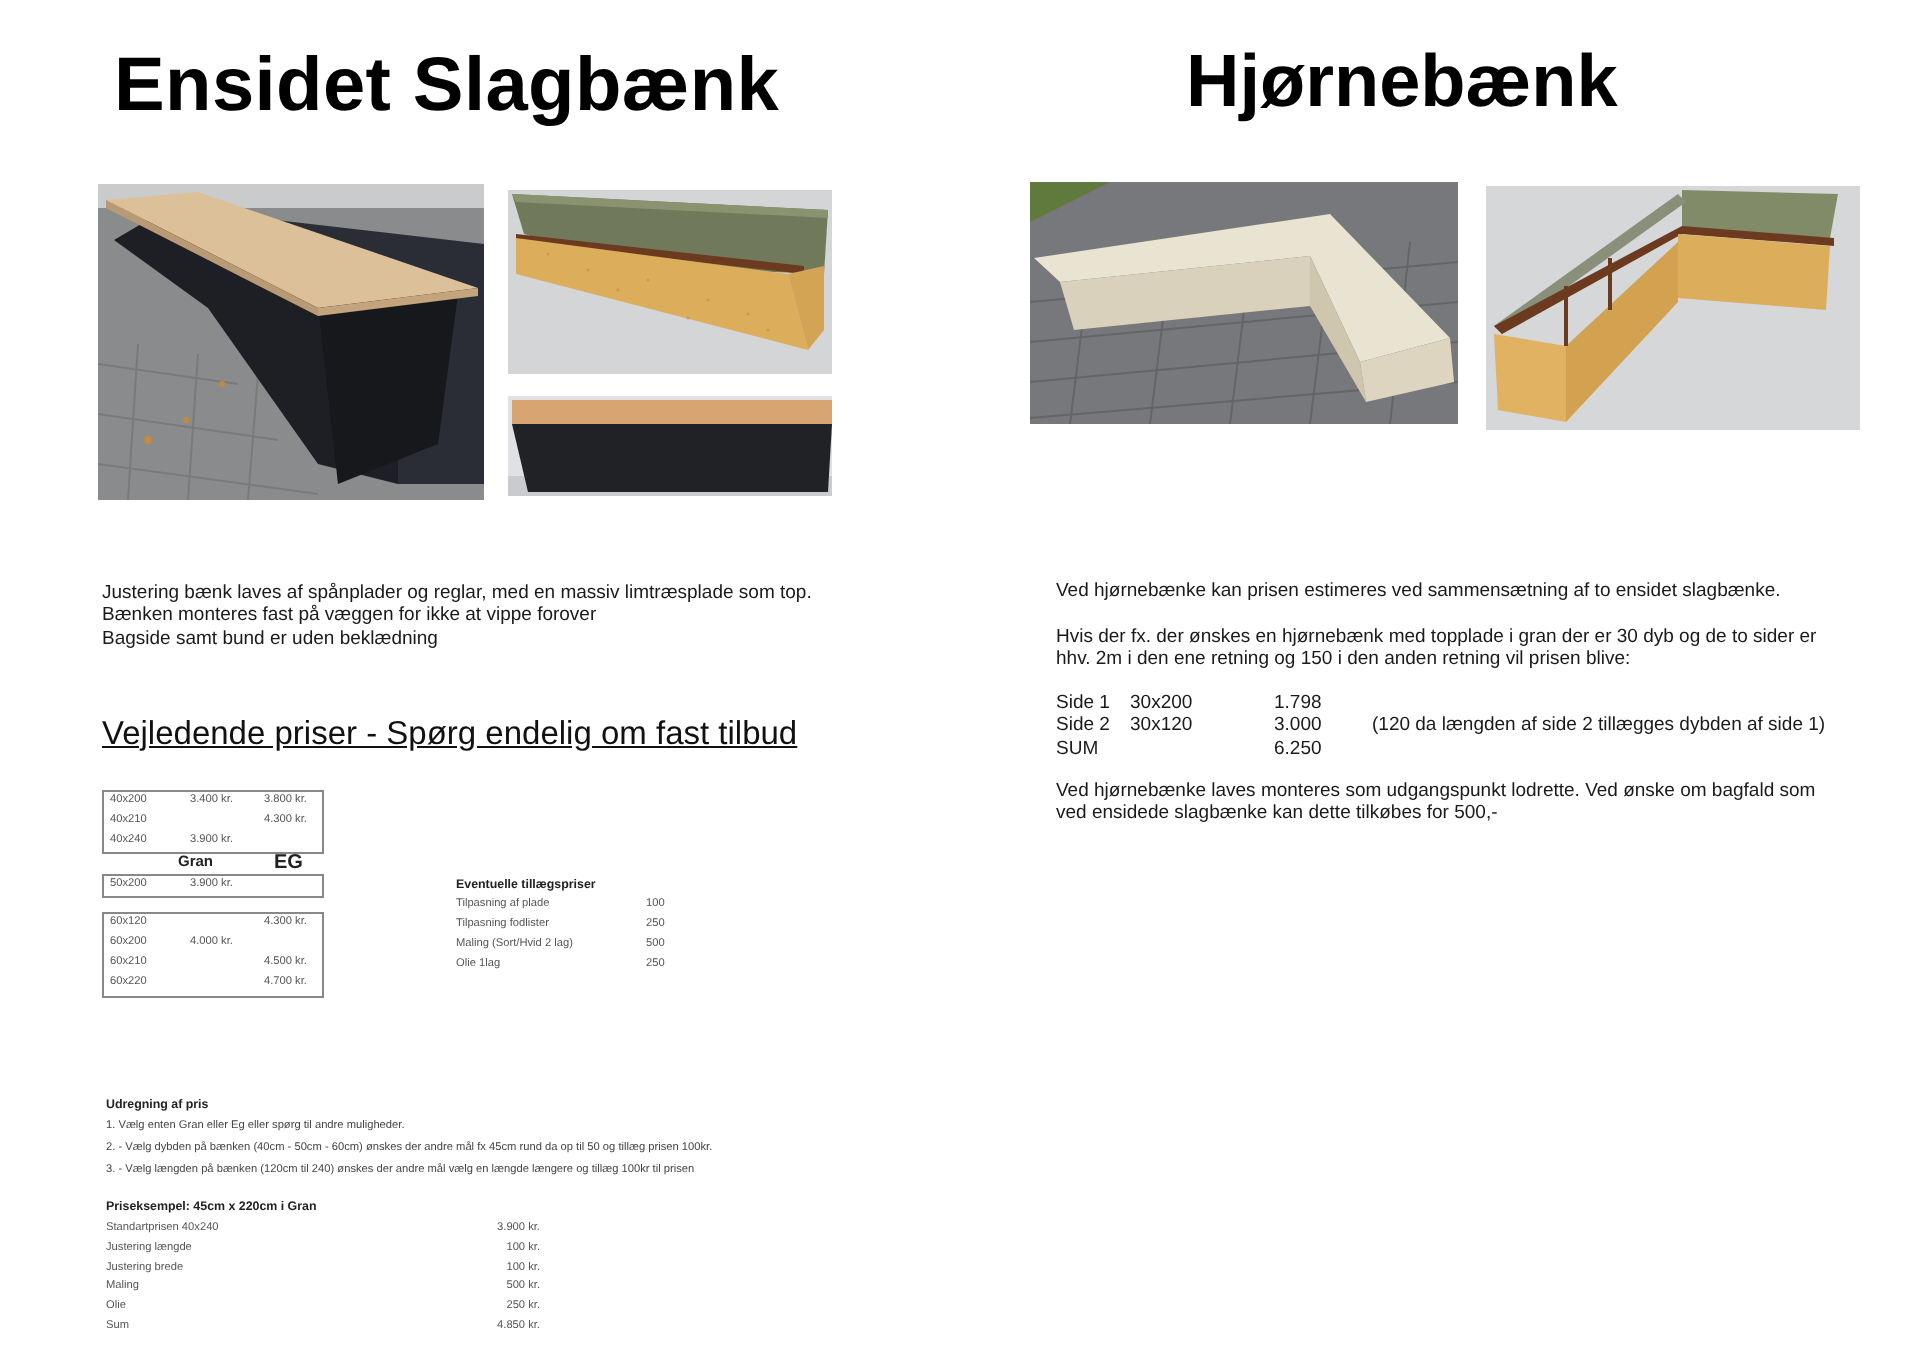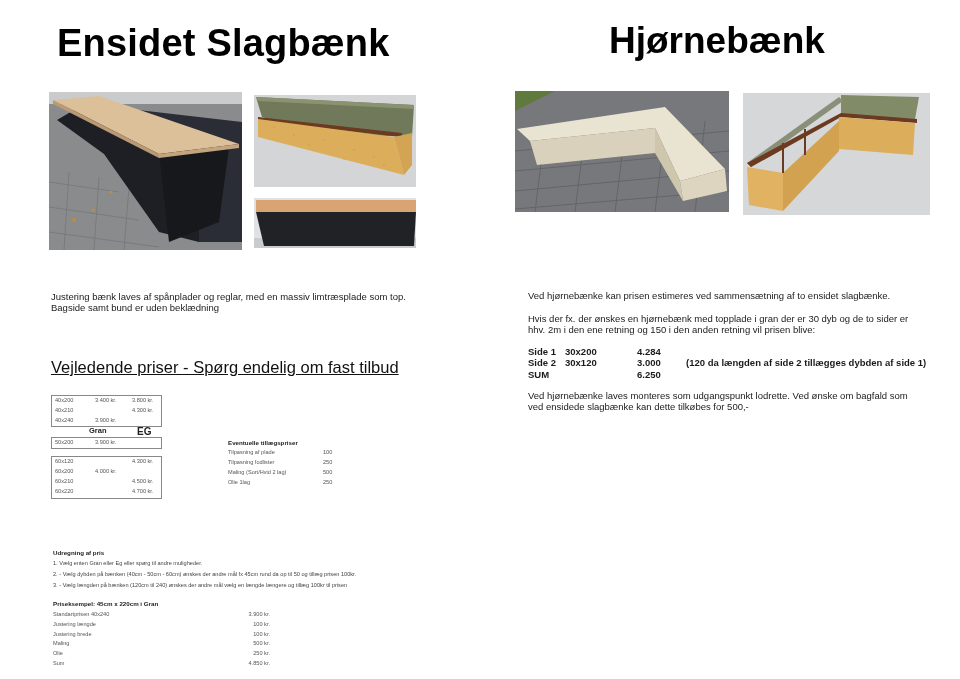--- a/index.html
+++ b/index.html
@@ -3,41 +3,41 @@
 <meta charset="utf-8">
 <style>
   * { box-sizing: border-box; margin: 0; padding: 0; }
   html, body { width: 960px; height: 679px; background: #ffffff; overflow: hidden; }
   body { position: relative; font-family: "Liberation Sans", sans-serif; color: #111; }
 
   .abs { position: absolute; }
 
   .title { font-family: "Liberation Sans", sans-serif; font-weight: bold; color: #000; white-space: nowrap; }
   #left-title { left: 57px; top: 22px; font-size: 38px; letter-spacing: 0.2px; }
-  #right-title { left: 593px; top: 20px; font-size: 37px; margin-left: 16px; }
+  #right-title { left: 593px; top: 20px; font-size: 37px; }
 
   .img { position: absolute; overflow: hidden; }
   .para { font-size: 9.5px; line-height: 11.4px; color: #1a1a1a; white-space: nowrap; }
   .small { font-size: 5.6px; color: #444; white-space: nowrap; }
   .small-b { font-size: 6.2px; font-weight: bold; color: #222; white-space: nowrap; margin-top: 40px; }
 
   .ptable { position: absolute; border: 1px solid #888; }
   .ptable .row { position: relative; height: 10px; }
   .ptable .row span { position: absolute; top: 1px; font-size: 5.6px; color: #555; white-space: nowrap; }
   .c1 { left: 3px; }
   .c2 { left: 43px; }
   .c3 { left: 80px; }
 
   .extras .row { position: relative; height: 10px; }
   .extras .row span { position: absolute; top: 0; font-size: 5.6px; color: #555; white-space: nowrap; }
 
   .ex .row { position: relative; height: 9.8px; }
   .ex .row span { position: absolute; top: 0; font-size: 5.6px; color: #555; white-space: nowrap; }
 
-  .corner-grid .row { position: relative; height: 11.4px; font-weight: bold; }
+  .corner-grid .row { position: relative; height: 11.4px; }
   .corner-grid .row span { position: absolute; top: 0; font-size: 9.5px; color: #1a1a1a; white-space: nowrap; }
 </style>
 </head>
 <body>
 
 <div id="left-title" class="abs title">Ensidet Slagbænk</div>
 
 <div class="img" style="left:49px;top:92px;width:193px;height:158px;background:#8d8e90;">
   <svg width="193" height="158" viewBox="0 0 193 158">
     <rect x="0" y="0" width="193" height="158" fill="#8a8b8d"></rect>
@@ -87,20 +87,21 @@
   <svg width="162" height="50" viewBox="0 0 162 50">
     <rect width="162" height="50" fill="#dfe1e5"></rect>
     <rect x="0" y="40" width="162" height="10" fill="#c9cbce"></rect>
     <rect x="2" y="2" width="160" height="12" fill="#d7a472"></rect>
     <polygon points="2,14 162,14 160,48 10,48" fill="#202226"></polygon>
   </svg>
 </div>
 
 <div class="abs" style="left:51px;top:291px;">
   <div class="para">Justering bænk laves af spånplader og reglar, med en massiv limtræsplade som top.</div>
+  <div class="para">Bænken monteres fast på væggen for ikke at vippe forover</div>
   <div class="para">Bagside samt bund er uden beklædning</div>
 </div>
 
 <div class="abs" style="left:51px;top:358px;font-size:16.5px;color:#111;white-space:nowrap;text-decoration:underline;">Vejledende priser - Spørg endelig om fast tilbud</div>
 
 <div class="abs small-b" style="left:89px;top:386px;font-size:7.5px;">Gran</div>
 <div class="abs small-b" style="left:137px;top:386px;font-size:10px;">EG</div>
 
 <div class="ptable" style="left:51px;top:395px;width:111px;height:32px;">
   <div class="row">
@@ -248,21 +249,21 @@
 
 <div class="abs" style="left:528px;top:313px;">
   <div class="para">Hvis der fx. der ønskes en hjørnebænk med topplade i gran der er 30 dyb og de to sider er</div>
   <div class="para">hhv. 2m i den ene retning og 150 i den anden retning vil prisen blive:</div>
 </div>
 
 <div class="abs corner-grid" style="left:528px;top:346px;width:400px;">
   <div class="row">
     <span style="left:0">Side 1</span>
     <span style="left:37px">30x200</span>
-    <span style="left:109px">4.284</span>
+    <span style="left:109px">1.798</span>
     <span style="left:158px"></span>
   </div>
   <div class="row">
     <span style="left:0">Side 2</span>
     <span style="left:37px">30x120</span>
     <span style="left:109px">3.000</span>
     <span style="left:158px">(120 da længden af side 2 tillægges dybden af side 1)</span>
   </div>
   <div class="row">
     <span style="left:0">SUM</span>

